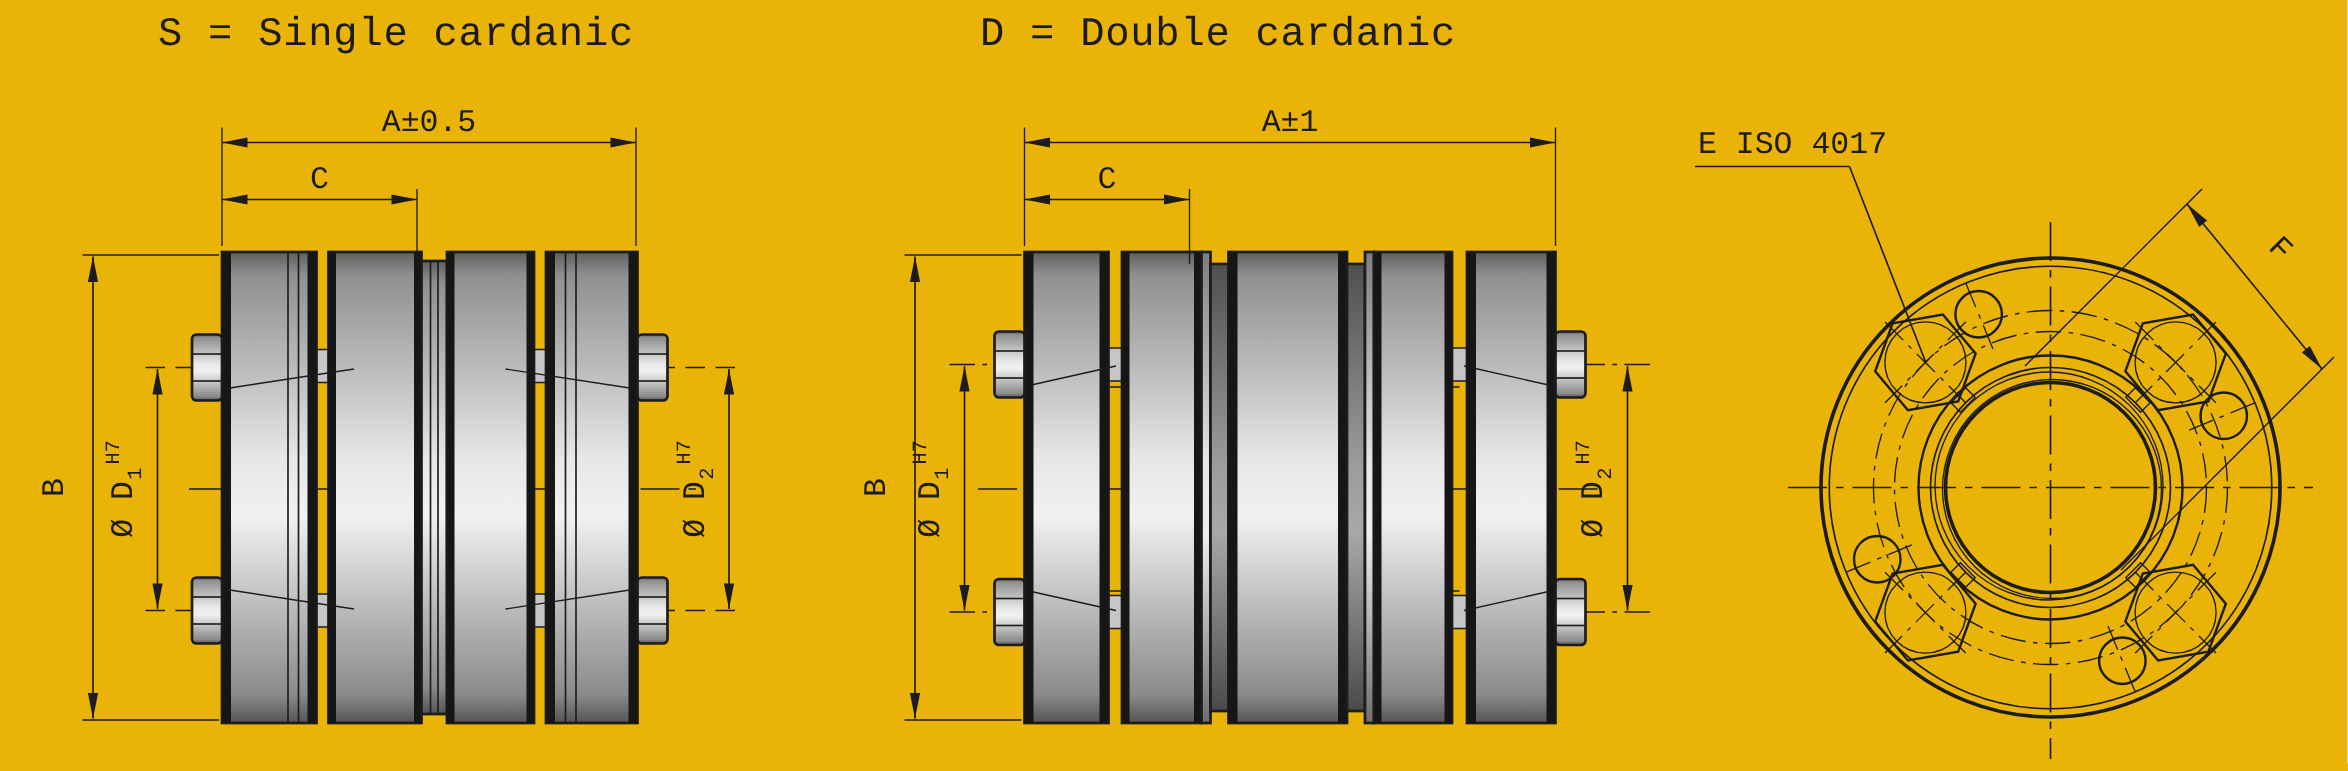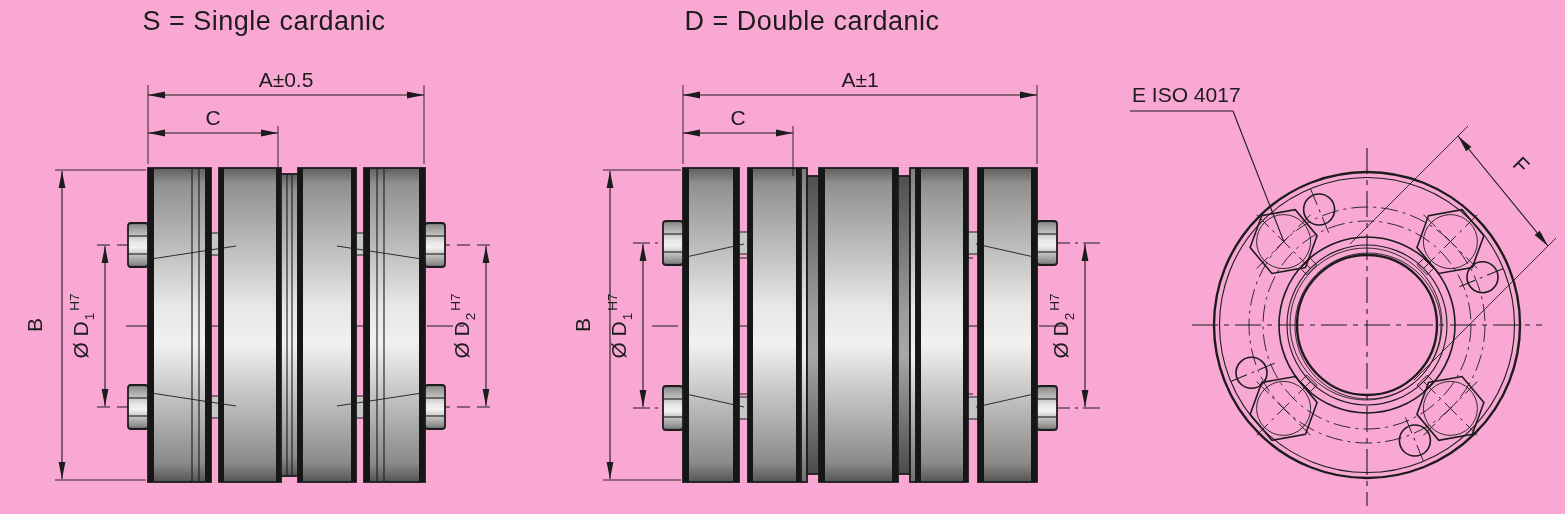--- a/index.html
+++ b/index.html
@@ -1,21 +1,21 @@
 <!DOCTYPE html>
 <html><head>
 <meta charset="utf-8">
 <style>
   html, body { margin: 0; padding: 0; background: #ffffff; }
   .stage {
     position: relative;
     width: 1565px;
     height: 514px;
-    background: #f9a8d4;
-    font-family: Liberation Sans, sans-serif;
+    background: #eab308;
+    font-family: Liberation Mono, monospace;
     overflow: hidden;
   }
   svg { display: block; }
 
   
   .ln      { stroke: #1c1c1c; fill: none; }
   .heavy   { stroke-width: 2.4; }
   .med     { stroke-width: 1.6; }
   .thin    { stroke-width: 1.1; }
   .hair    { stroke-width: 0.9; }

